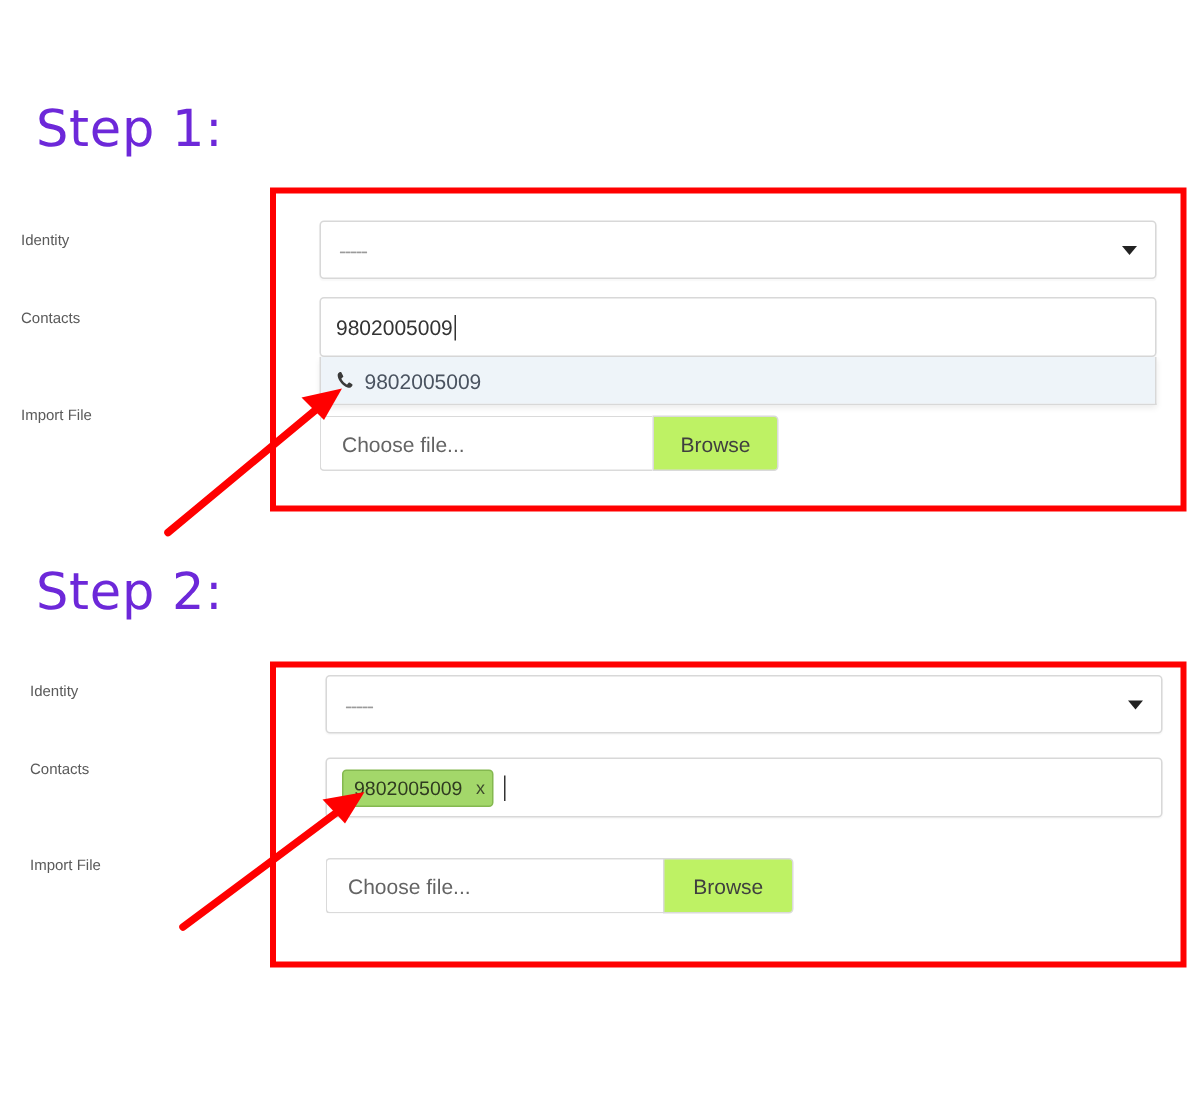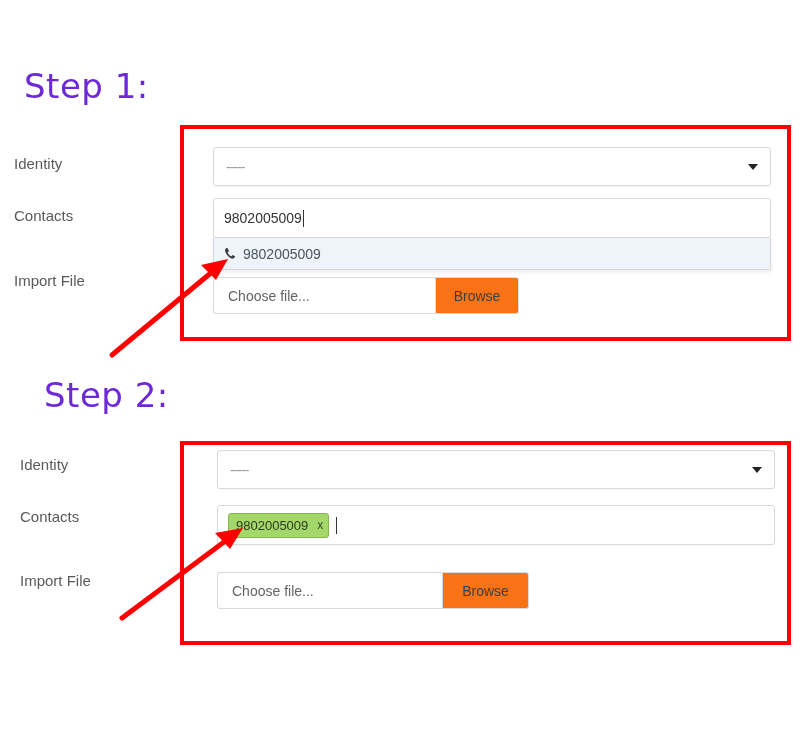--- a/index.html
+++ b/index.html
@@ -18,21 +18,21 @@
   .step-title {
     position: absolute;
     font-family: "DejaVu Sans", sans-serif;
     font-size: 34px;
     font-weight: 400;
     color: #6d28d9;
     letter-spacing: 0.5px;
     white-space: pre;
   }
   #step1-title { left: 24px; top: 66px; }
-  #step2-title { left: 24px; top: 375px; margin-left: 20px; }
+  #step2-title { left: 24px; top: 375px; }
 
   
   .red-box {
     position: absolute;
     border: 4px solid #ff0000;
     box-sizing: border-box;
     background: transparent;
     z-index: 5;
     pointer-events: none;
   }
@@ -52,21 +52,21 @@
   .form-section {
     position: absolute;
     z-index: 2;
   }
   #form-1 { left: 0px; top: 125px; width: 801px; height: 216px; }
   #form-2 { left: 0px; top: 441px; width: 801px; height: 204px; }
 
   .field-label {
     position: absolute;
     font-family: "Liberation Sans", sans-serif;
-    font-size: 15px;
+    font-size: 10px;
     color: #5a5a5a;
     white-space: nowrap;
   }
 
   .ctl {
     position: absolute;
     box-sizing: border-box;
   }
 
   
@@ -181,21 +181,21 @@
     border-radius: 3px 0 0 3px;
     display: flex;
     align-items: center;
     padding: 8px 14px;
     font-size: 14px;
     color: #646464;
     box-sizing: border-box;
   }
   .browse-btn {
     border: 1px solid #dadada;
-    background: #f97316;
+    background: #bef264;
     border-radius: 0 3px 3px 0;
     display: flex;
     align-items: center;
     justify-content: center;
     font-size: 14px;
     color: #3f3f3f;
     box-sizing: border-box;
   }
 </style>
 </head>

